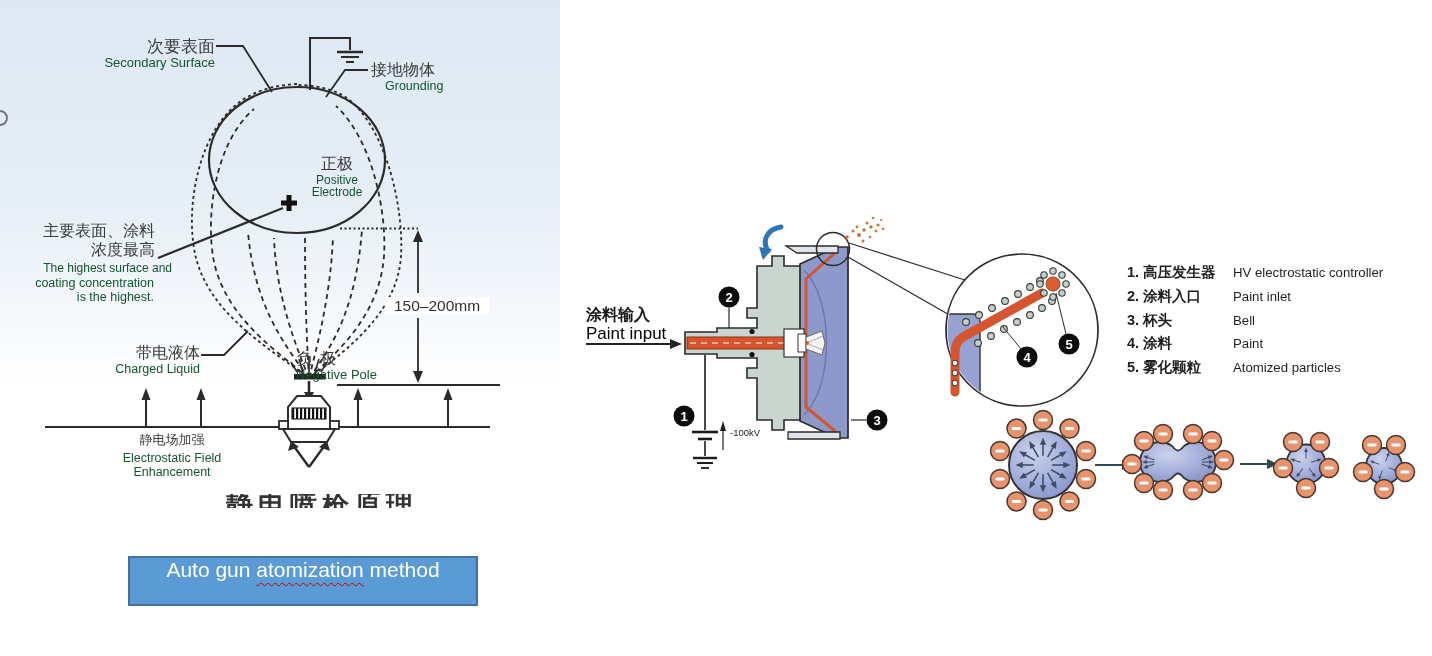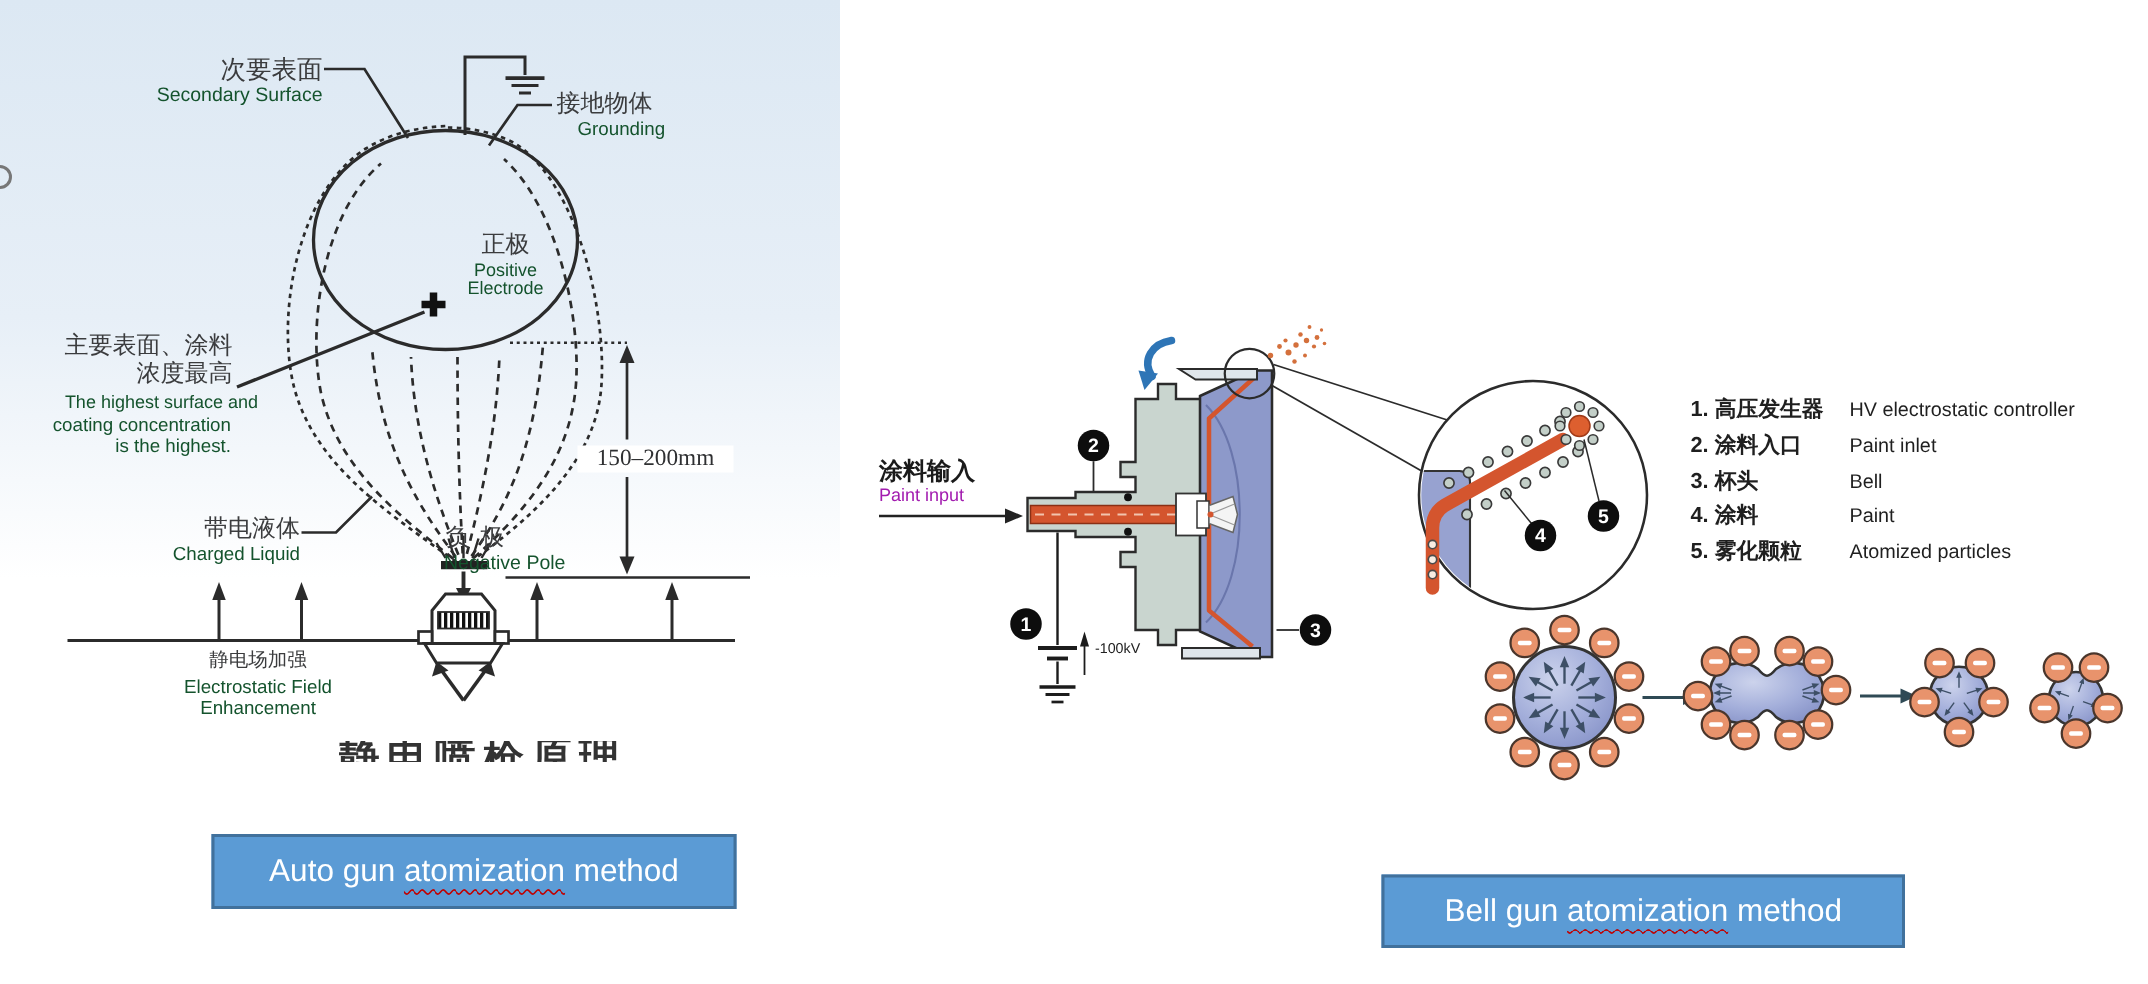--- a/index.html
+++ b/index.html
@@ -4,32 +4,32 @@
 <style>
   html,body{margin:0;padding:0;background:#fff;}
   #stage{position:relative;width:1432px;height:656px;background:#fff;overflow:hidden;
          font-family:"Liberation Sans","DejaVu Sans",sans-serif;}
   .left-bg{position:absolute;left:0;top:0;width:560px;height:470px;
            background:linear-gradient(180deg,#dce8f3 0%,#e7eff7 45%,#ffffff 82%);}
   svg.art{position:absolute;left:0;top:0;}
   .lbl{position:absolute;white-space:nowrap;line-height:1.15;}
   .zh{color:#3b3c3e;font-weight:400;}
   .en{color:#14532d;font-weight:400;}
-  .dark{color:#2f3032;font-family:Liberation Serif, serif;}
+  .dark{color:#2f3032;}
   .r{text-align:right;}
   .c{text-align:center;}
   .crop-caption{position:absolute;left:226px;top:494px;width:208px;height:14px;overflow:hidden;}
   .crop-caption span{display:block;margin-top:-2px;font-size:27px;font-weight:700;
                      letter-spacing:5px;color:#333;line-height:27px;}
   .legend{position:absolute;left:1127px;top:261px;display:grid;grid-template-columns:106px auto;
           grid-auto-rows:23.7px;align-items:center;color:#1f1f1f;}
   .legend .lg-zh{font-size:14.5px;font-weight:600;white-space:nowrap;}
   .legend .lg-en{font-size:13.2px;white-space:nowrap;}
   .btn{position:absolute;background:#5b9bd5;border:2.5px solid #41719c;color:#fff;
-       display:flex;align-items:center;justify-content:center;font-size:21px;box-sizing:border-box;margin-left:13px;}
+       display:flex;align-items:flex-start;justify-content:center;font-size:21px;box-sizing:border-box;}
   .wavy{text-decoration-line:underline;text-decoration-style:wavy;text-decoration-color:#c00000;
         text-decoration-thickness:1px;text-underline-offset:5px;}
 </style>
 </head>
 <body>
 
 <div id="stage">
   <div class="left-bg"></div>
 
   <svg class="art" width="1432" height="656" viewBox="0 0 1432 656">
@@ -333,35 +333,32 @@
   <div class="lbl zh" style="left:297px;top:350px;font-size:16px;letter-spacing:7px">负极</div>
   <div class="lbl en" style="left:296px;top:368px;font-size:13px">Negative Pole</div>
   <div class="lbl zh c" style="left:122px;top:433px;width:100px;font-size:13px">静电场加强</div>
   <div class="lbl en c" style="left:110px;top:451px;width:124px;font-size:12.5px">Electrostatic Field</div>
   <div class="lbl en c" style="left:110px;top:465px;width:124px;font-size:12.5px">Enhancement</div>
   <div class="crop-caption">
       <span>静电喷枪原理</span>
     </div>
 
   <div class="lbl" style="left:586px;top:306px;font-size:16px;font-weight:600;color:#1a1a1a">涂料输入</div>
-  <div class="lbl" style="left:586px;top:324px;font-size:12px;color:#a21caf">Paint input</div>
+  <div class="lbl" style="left:586px;top:324px;font-size:17px;color:#000000">Paint input</div>
   <div class="lbl" style="left:730px;top:428px;font-size:9.5px;color:#222">-100kV</div>
 
   <div class="legend">
     <span class="lg-zh">1. 高压发生器</span>
     <span class="lg-en">HV electrostatic controller</span>
     <span class="lg-zh">2. 涂料入口</span>
     <span class="lg-en">Paint inlet</span>
     <span class="lg-zh">3. 杯头</span>
     <span class="lg-en">Bell</span>
     <span class="lg-zh">4. 涂料</span>
     <span class="lg-en">Paint</span>
     <span class="lg-zh">5. 雾化颗粒</span>
     <span class="lg-en">Atomized particles</span>
   </div>
 
   <div class="btn" style="left:128px;top:556px;width:350px;height:50px">
     <span><span>Auto gun </span><span class="wavy">atomization</span><span> method</span></span>
   </div>
-  <div class="btn" style="left:908px;top:583px;width:349px;height:49px">
-    <span><span>Bell gun </span><span class="wavy">atomization</span><span> method</span></span>
-  </div>
 </div>
 
 </body></html>

